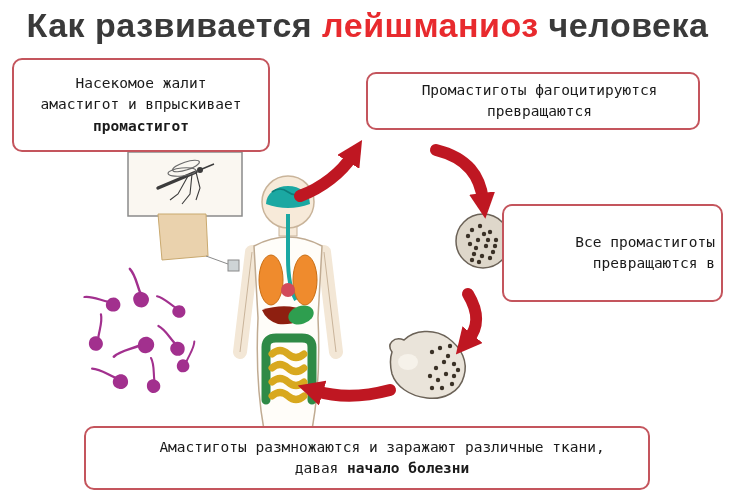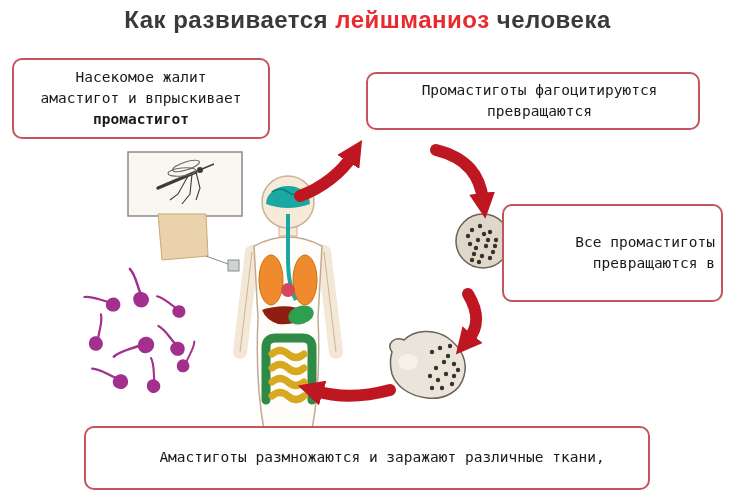--- a/index.html
+++ b/index.html
@@ -3,33 +3,33 @@
 <meta charset="utf-8">
 <style>
   html,body { margin:0; padding:0; background:#ffffff; }
   .canvas {
     position:relative; width:735px; height:502px; background:#ffffff;
     overflow:hidden; font-family:"DejaVu Sans Mono", monospace;
   }
   .title {
     position:absolute; top:6px; left:0; right:0; margin:0;
     text-align:center; font-family:"Liberation Sans", sans-serif;
-    font-size:24px; font-weight:700; color:#3a3a3a; letter-spacing:.5px;
+    font-size:34px; font-weight:700; color:#3a3a3a; letter-spacing:.5px;
     z-index:3;
   }
   .title .hl { color:#e82a2e; }
   .box {
     position:absolute; box-sizing:border-box;
     border:2px solid #c4555d; border-radius:10px; background:#ffffff;
     display:flex; flex-direction:column; justify-content:center;
     text-align:center; font-size:14.5px; color:#1a1a1a; line-height:1.45;
     z-index:3; padding:4px 6px;
   }
   .box .b { font-weight:700; }
-  .box1 { left:12px;  top:58px;  width:258px; height:81px; }
+  .box1 { left:12px;  top:58px;  width:258px; height:94px; }
   .box2 { left:366px; top:72px;  width:334px; height:58px;padding-left:19px; }
   .box3 { left:502px; top:204px; width:221px; height:98px;text-align:right; }
   .box4 { left:84px;  top:426px; width:566px; height:64px;padding-left:36px; }
   .scene { position:absolute; left:0; top:0; z-index:1; }
 </style>
 </head>
 <body>
 
 <div class="canvas">
 
@@ -168,15 +168,16 @@
     <div>превращаются</div>
   </div>
 
   <div class="box box3">
     <div>Все промастиготы</div>
     <div>превращаются в</div>
   </div>
 
   <div class="box box4">
     <div>Амастиготы размножаются и заражают различные ткани,</div>
+    <div><span>давая </span><span class="b">начало болезни</span></div>
   </div>
 
 </div>
 
 </body></html>

